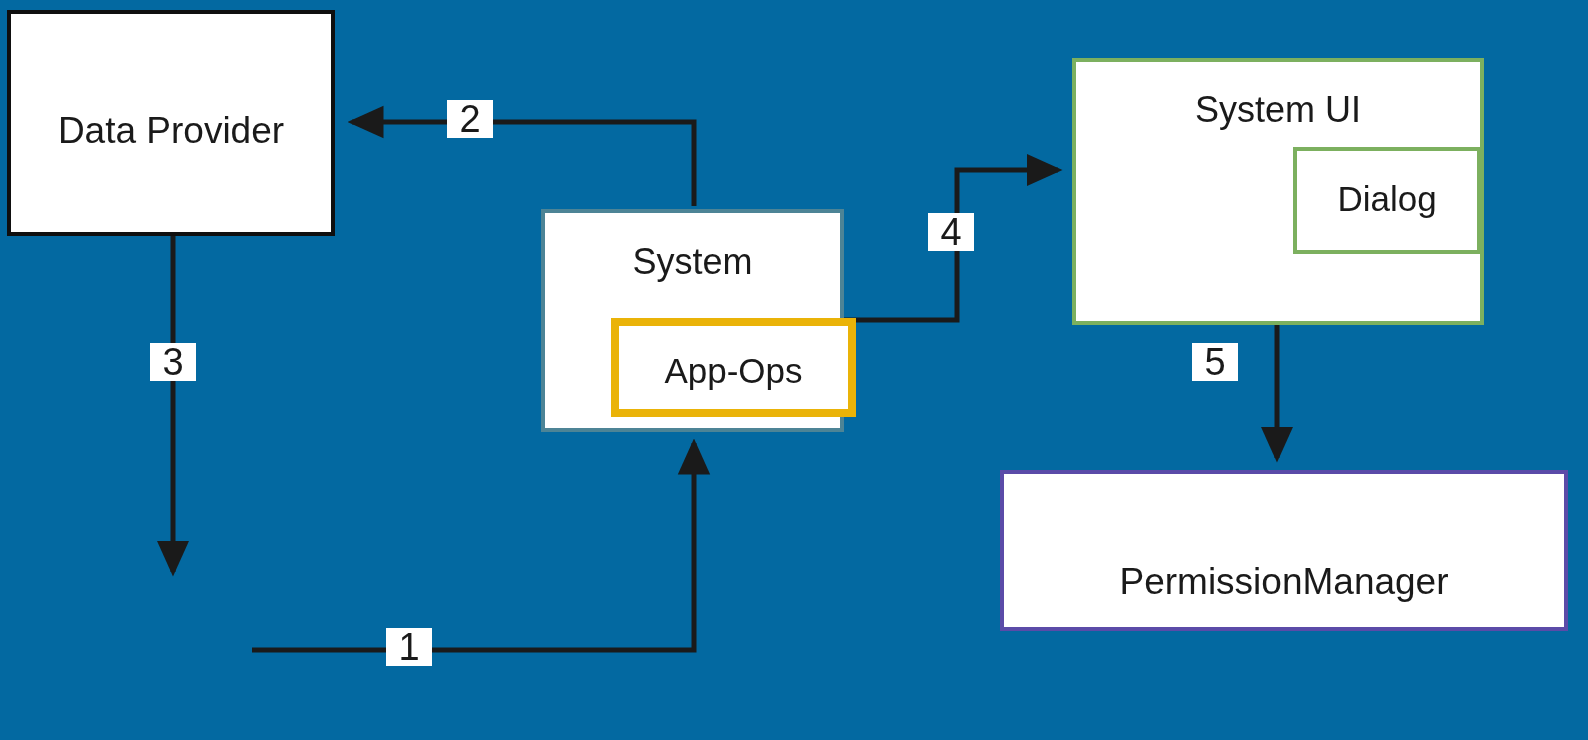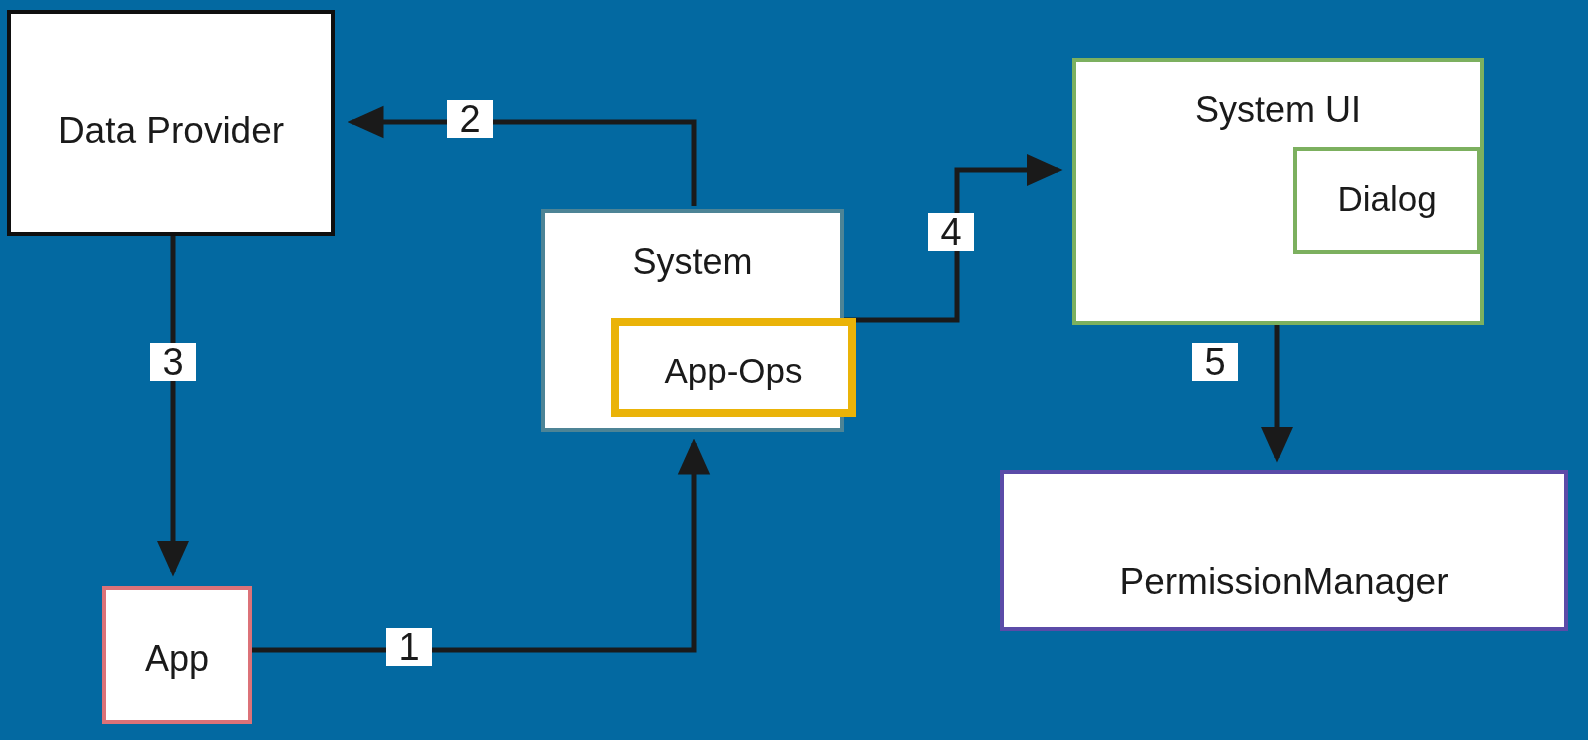--- a/index.html
+++ b/index.html
@@ -161,23 +161,20 @@
     </div>
   </div>
 
   <div class="node-box" id="node-system-ui">
     <span class="node-label">System UI</span>
     <div id="node-dialog">
       <span class="node-label">Dialog</span>
     </div>
   </div>
 
-  <div class="node-box" id="node-app">
-    <span class="node-label">App</span>
-  </div>
 
   <div class="node-box" id="node-permission-manager">
     <span class="node-label">PermissionManager</span>
   </div>
 
   <div class="edge-label" id="edge-label-1">1</div>
   <div class="edge-label" id="edge-label-2">2</div>
   <div class="edge-label" id="edge-label-3">3</div>
   <div class="edge-label" id="edge-label-4">4</div>
   <div class="edge-label" id="edge-label-5">5</div>

